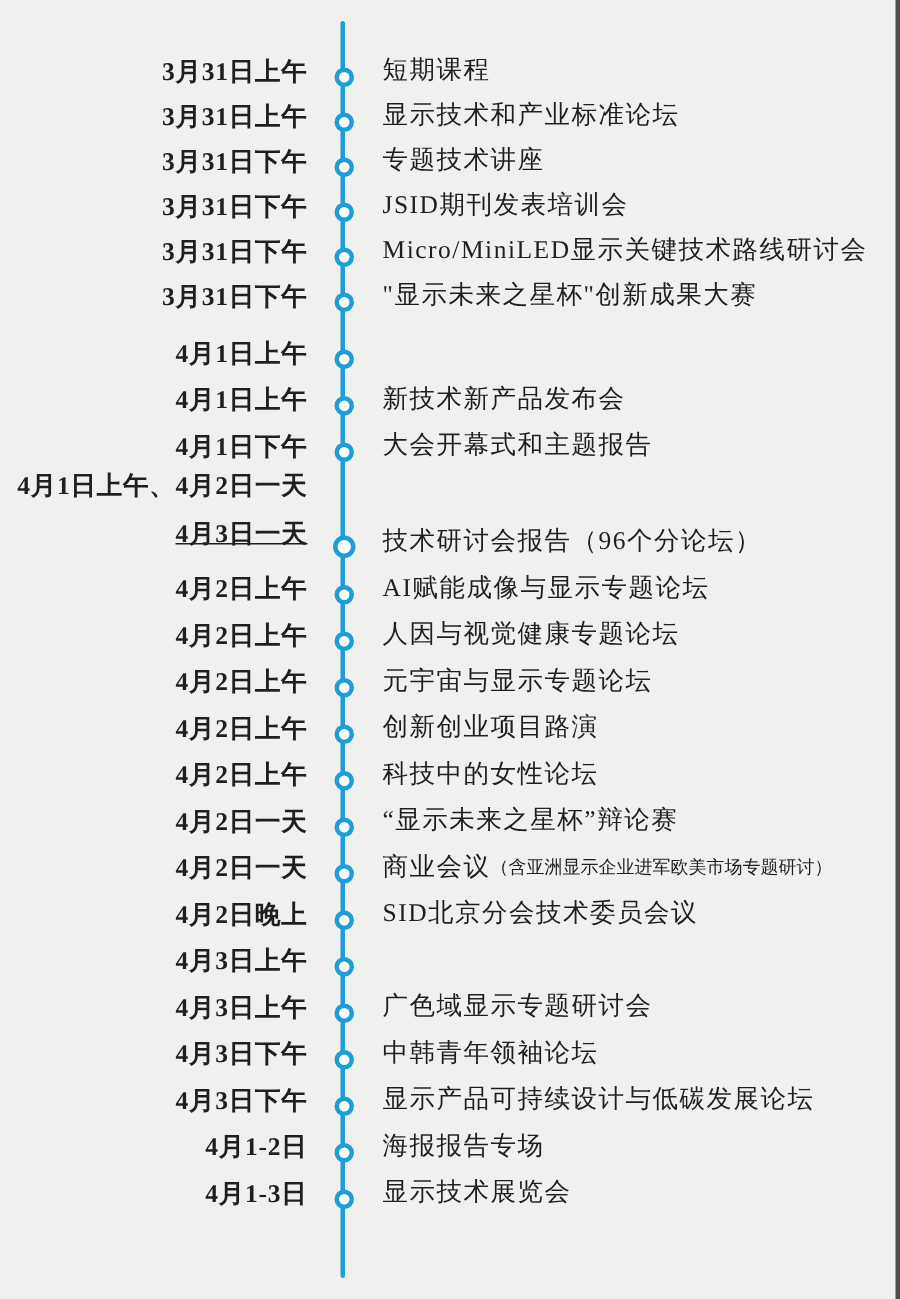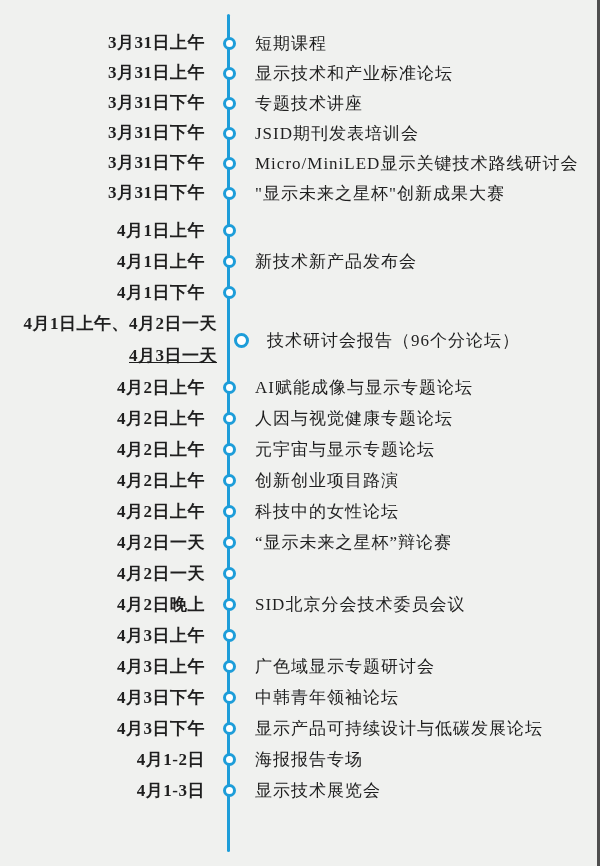--- a/index.html
+++ b/index.html
@@ -35,26 +35,26 @@
     background:var(--accent);
     border-radius:2px;
   }
   .rows{
     position:absolute;
     left:0; top:28px;
     width:600px;
   }
   .row{
     display:flex;
-    align-items:center;
+    align-items:flex-end;
     height:31px;
   }
   .row.compact{height:30px;}
   .row.gap{margin-top:7px;}
-  .row.tall{height:64px;padding-left:12px;}
+  .row.tall{height:64px;}
   .date{
     width:205px;
     text-align:right;
     font-size:17px;
     font-weight:700;
     color:var(--text);
     letter-spacing:0.5px;
     line-height:1.15;
     display:flex;
     flex-direction:column;
@@ -192,20 +192,23 @@
     </div>
   </div>
       <div class="row">
     <div class="date">
       <span class="d1">4月1日下午</span>
 
     </div>
     <div class="node">
       <span class="dot"></span>
     </div>
+    <div class="event">
+      <span class="main">大会开幕式和主题报告</span><span class="note"></span>
+    </div>
   </div>
       <div class="row tall big-dot">
     <div class="date">
       <span class="d1">4月1日上午、4月2日一天</span>
       <span class="d2">4月3日一天</span>
     </div>
     <div class="node">
       <span class="dot"></span>
     </div>
     <div class="event">
@@ -285,20 +288,23 @@
     </div>
   </div>
       <div class="row">
     <div class="date">
       <span class="d1">4月2日一天</span>
 
     </div>
     <div class="node">
       <span class="dot"></span>
     </div>
+    <div class="event">
+      <span class="main">商业会议</span><span class="note">（含亚洲显示企业进军欧美市场专题研讨）</span>
+    </div>
   </div>
       <div class="row">
     <div class="date">
       <span class="d1">4月2日晚上</span>
 
     </div>
     <div class="node">
       <span class="dot"></span>
     </div>
     <div class="event">

